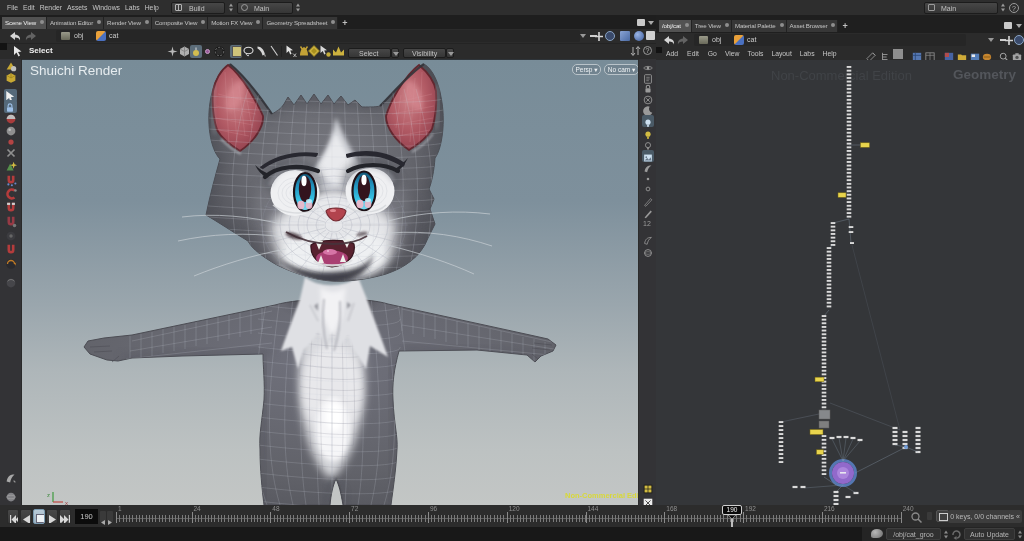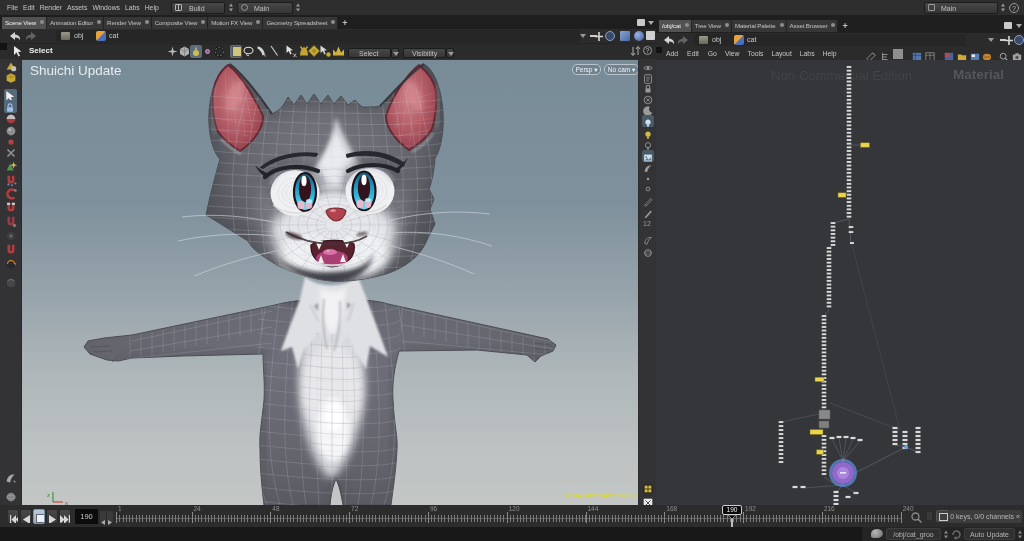--- a/index.html
+++ b/index.html
@@ -289,21 +289,21 @@
 <path d="M 296,204 L 302,204 L 299,196 Z" fill="#eef0ea"></path>
 <path d="M 318,203 L 324,203 L 321,195 Z" fill="#eef0ea"></path>
 <path d="M 264,173 C 278,181 295,185 311,185 C 325,185 337,182 345,177" stroke="#46333b" stroke-width="1.8" fill="none" opacity="0.9"></path>
 <ellipse cx="272" cy="177" rx="9" ry="3" fill="#3a2a31" opacity="0.75" transform="rotate(18 272 177)" filter="url(#b1)"></ellipse>
 <ellipse cx="340" cy="175" rx="6" ry="2.2" fill="#3a2a31" opacity="0.6" transform="rotate(-14 340 175)" filter="url(#b1)"></ellipse>
 <g clip-path="url(#hc)">
           <path d="M 255,197 C 276,219 342,220 352,194 C 348,214 331,223 309,224 C 286,223 265,212 255,197 Z" fill="#35343c" opacity="0.9" filter="url(#b2)"></path>
         </g>
 <path d="M 263,166 C 228,157 192,154 160,158 M 262,178 C 224,173 188,175 156,182 M 264,190 C 231,196 199,206 172,217 M 366,162 C 400,153 436,151 468,155 M 368,174 C 405,171 440,177 470,187 M 365,186 C 398,194 428,204 452,215" stroke="#ccd2d7" stroke-width="0.9" fill="none" opacity="0.75"></path>
       </svg>
-<div class="a t" style="left:8px;top:4px;font-size:13.5px;color:#e6ecef;">Shuichi Update</div>
+<div class="a t" style="left:8px;top:4px;font-size:13.5px;color:#e6ecef;">Shuichi Render</div>
 <div class="a pill" style="left:550px;top:5px;width:29px;height:11px;line-height:10px;border:1px solid #b9c3c9;background:rgba(90,105,115,0.25);color:#eef2f4;">Persp ▾</div>
 <div class="a pill" style="left:582px;top:5px;width:35px;height:11px;line-height:10px;border:1px solid #b9c3c9;background:rgba(90,105,115,0.25);color:#eef2f4;">No cam ▾</div>
 <div class="a t" style="left:543px;top:432px;color:#d8d83a;font-size:7.5px;font-weight:bold;">Non-Commercial Edition</div>
 <svg class="a" style="left:24px;top:431px;" width="24" height="16">
         <path d="M7 12 L7 2" stroke="#3f9a3f" stroke-width="1.2"></path>
         <path d="M7 12 L17 12" stroke="#c04a42" stroke-width="1.2"></path>
         <text x="1" y="7" fill="#3f8a3f" font-size="6">z</text>
         <text x="19" y="15" fill="#a04040" font-size="6">x</text>
       </svg>
 </div>
@@ -528,21 +528,21 @@
         <circle cx="5" cy="5" r="3.5" fill="none" stroke="#b0b0b0" stroke-width="1.2"></circle>
         <path d="M7.5 7.5 L11 11" stroke="#b0b0b0" stroke-width="1.4"></path>
       </svg></div>
 <div class="a" style="left:1012px;top:48px;width:10px;height:10px;opacity:0.9;"><svg width="10" height="10" viewBox="0 0 12 12">
         <rect x="1" y="3" width="10" height="7" rx="1" fill="#b0b0b0"></rect>
         <rect x="4" y="1.5" width="4" height="2" fill="#b0b0b0"></rect>
         <circle cx="6" cy="6.5" r="2" fill="#555"></circle>
       </svg></div>
 <div class="a" id="net" style="left:656px;top:60px;width:368px;height:445px;background:#343639;overflow:hidden;">
 <div class="a t" style="left:115px;top:8px;font-size:13px;color:#404347;">Non-Commercial Edition</div>
-<div class="a t" style="left:297px;top:7px;font-size:13.5px;font-weight:bold;color:#53565b;">Material</div>
+<div class="a t" style="left:297px;top:7px;font-size:13.5px;font-weight:bold;color:#53565b;">Geometry</div>
 <svg class="a" style="left:0;top:0;" width="368" height="445">
         <rect x="190.7" y="6.0" width="4.6" height="1.9" fill="#dadada"></rect>
         <rect x="190.7" y="9.7" width="4.6" height="1.9" fill="#dadada"></rect>
         <rect x="190.7" y="13.4" width="4.6" height="1.9" fill="#dadada"></rect>
         <rect x="190.7" y="17.0" width="4.6" height="1.9" fill="#dadada"></rect>
         <rect x="190.7" y="20.6" width="4.6" height="1.9" fill="#dadada"></rect>
         <rect x="190.7" y="24.3" width="4.6" height="1.9" fill="#dadada"></rect>
         <rect x="190.7" y="27.9" width="4.6" height="1.9" fill="#dadada"></rect>
         <rect x="190.7" y="31.6" width="4.6" height="1.9" fill="#dadada"></rect>
         <rect x="190.7" y="35.2" width="4.6" height="1.9" fill="#dadada"></rect>

